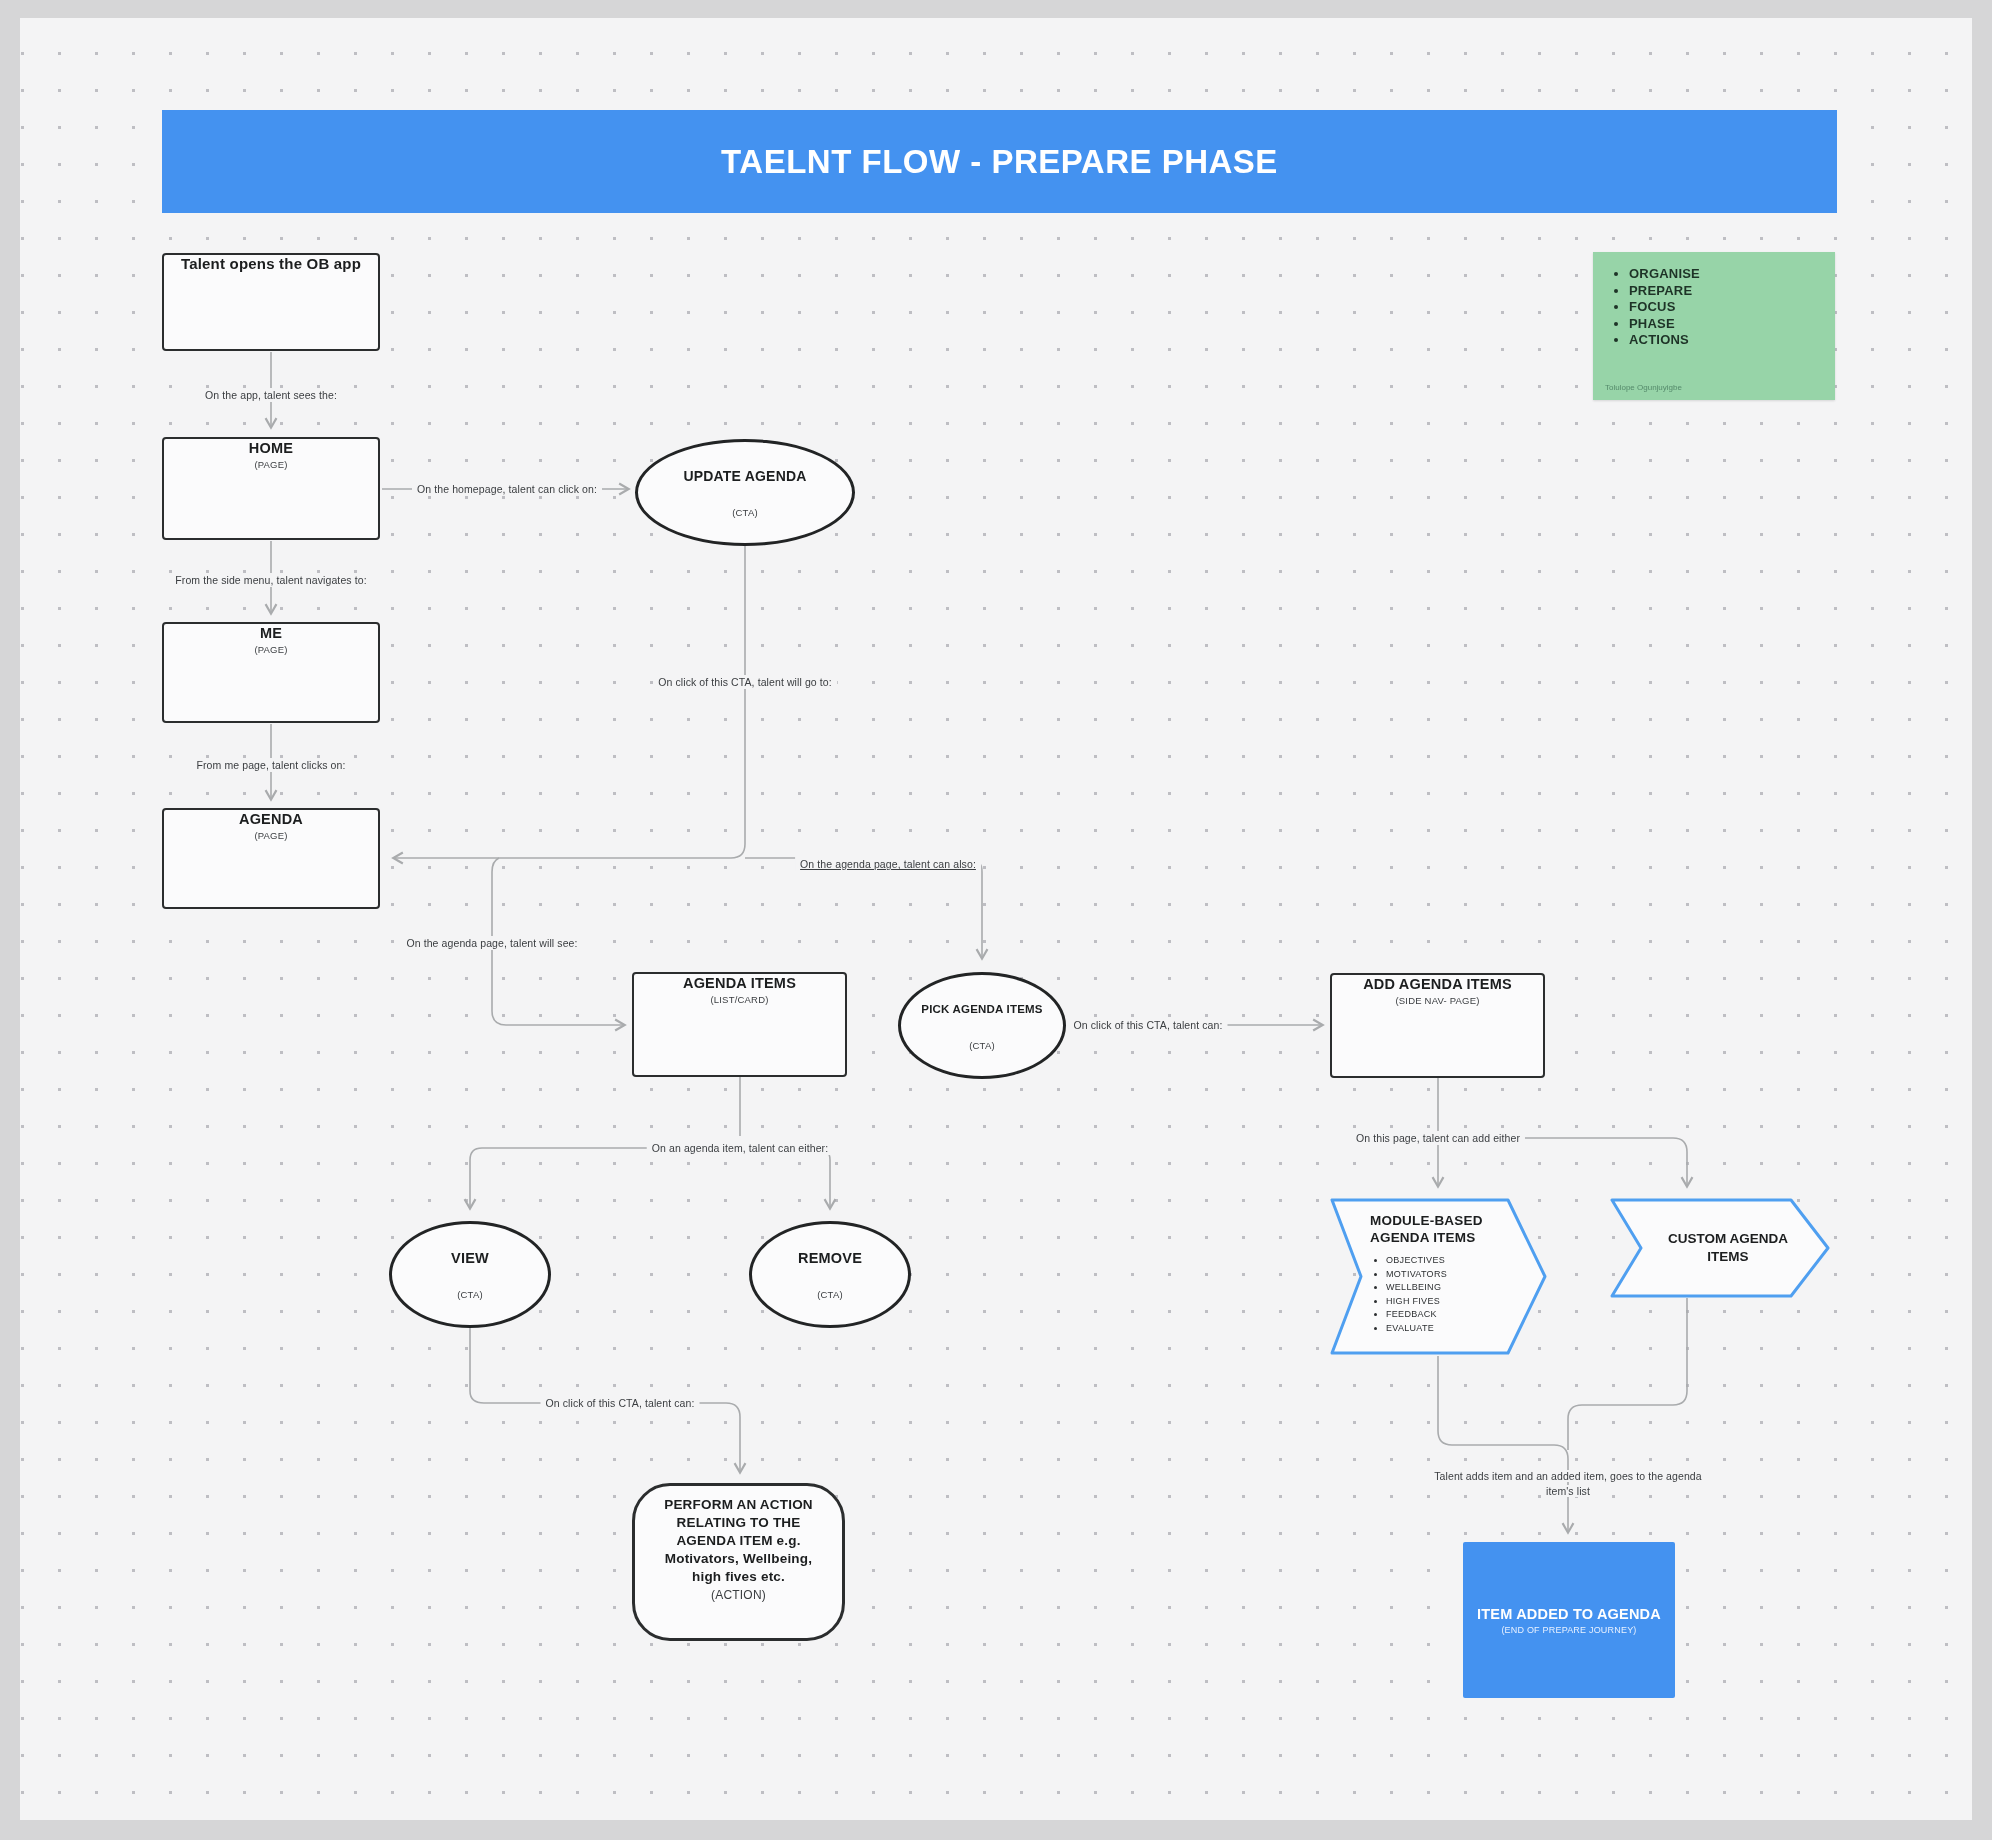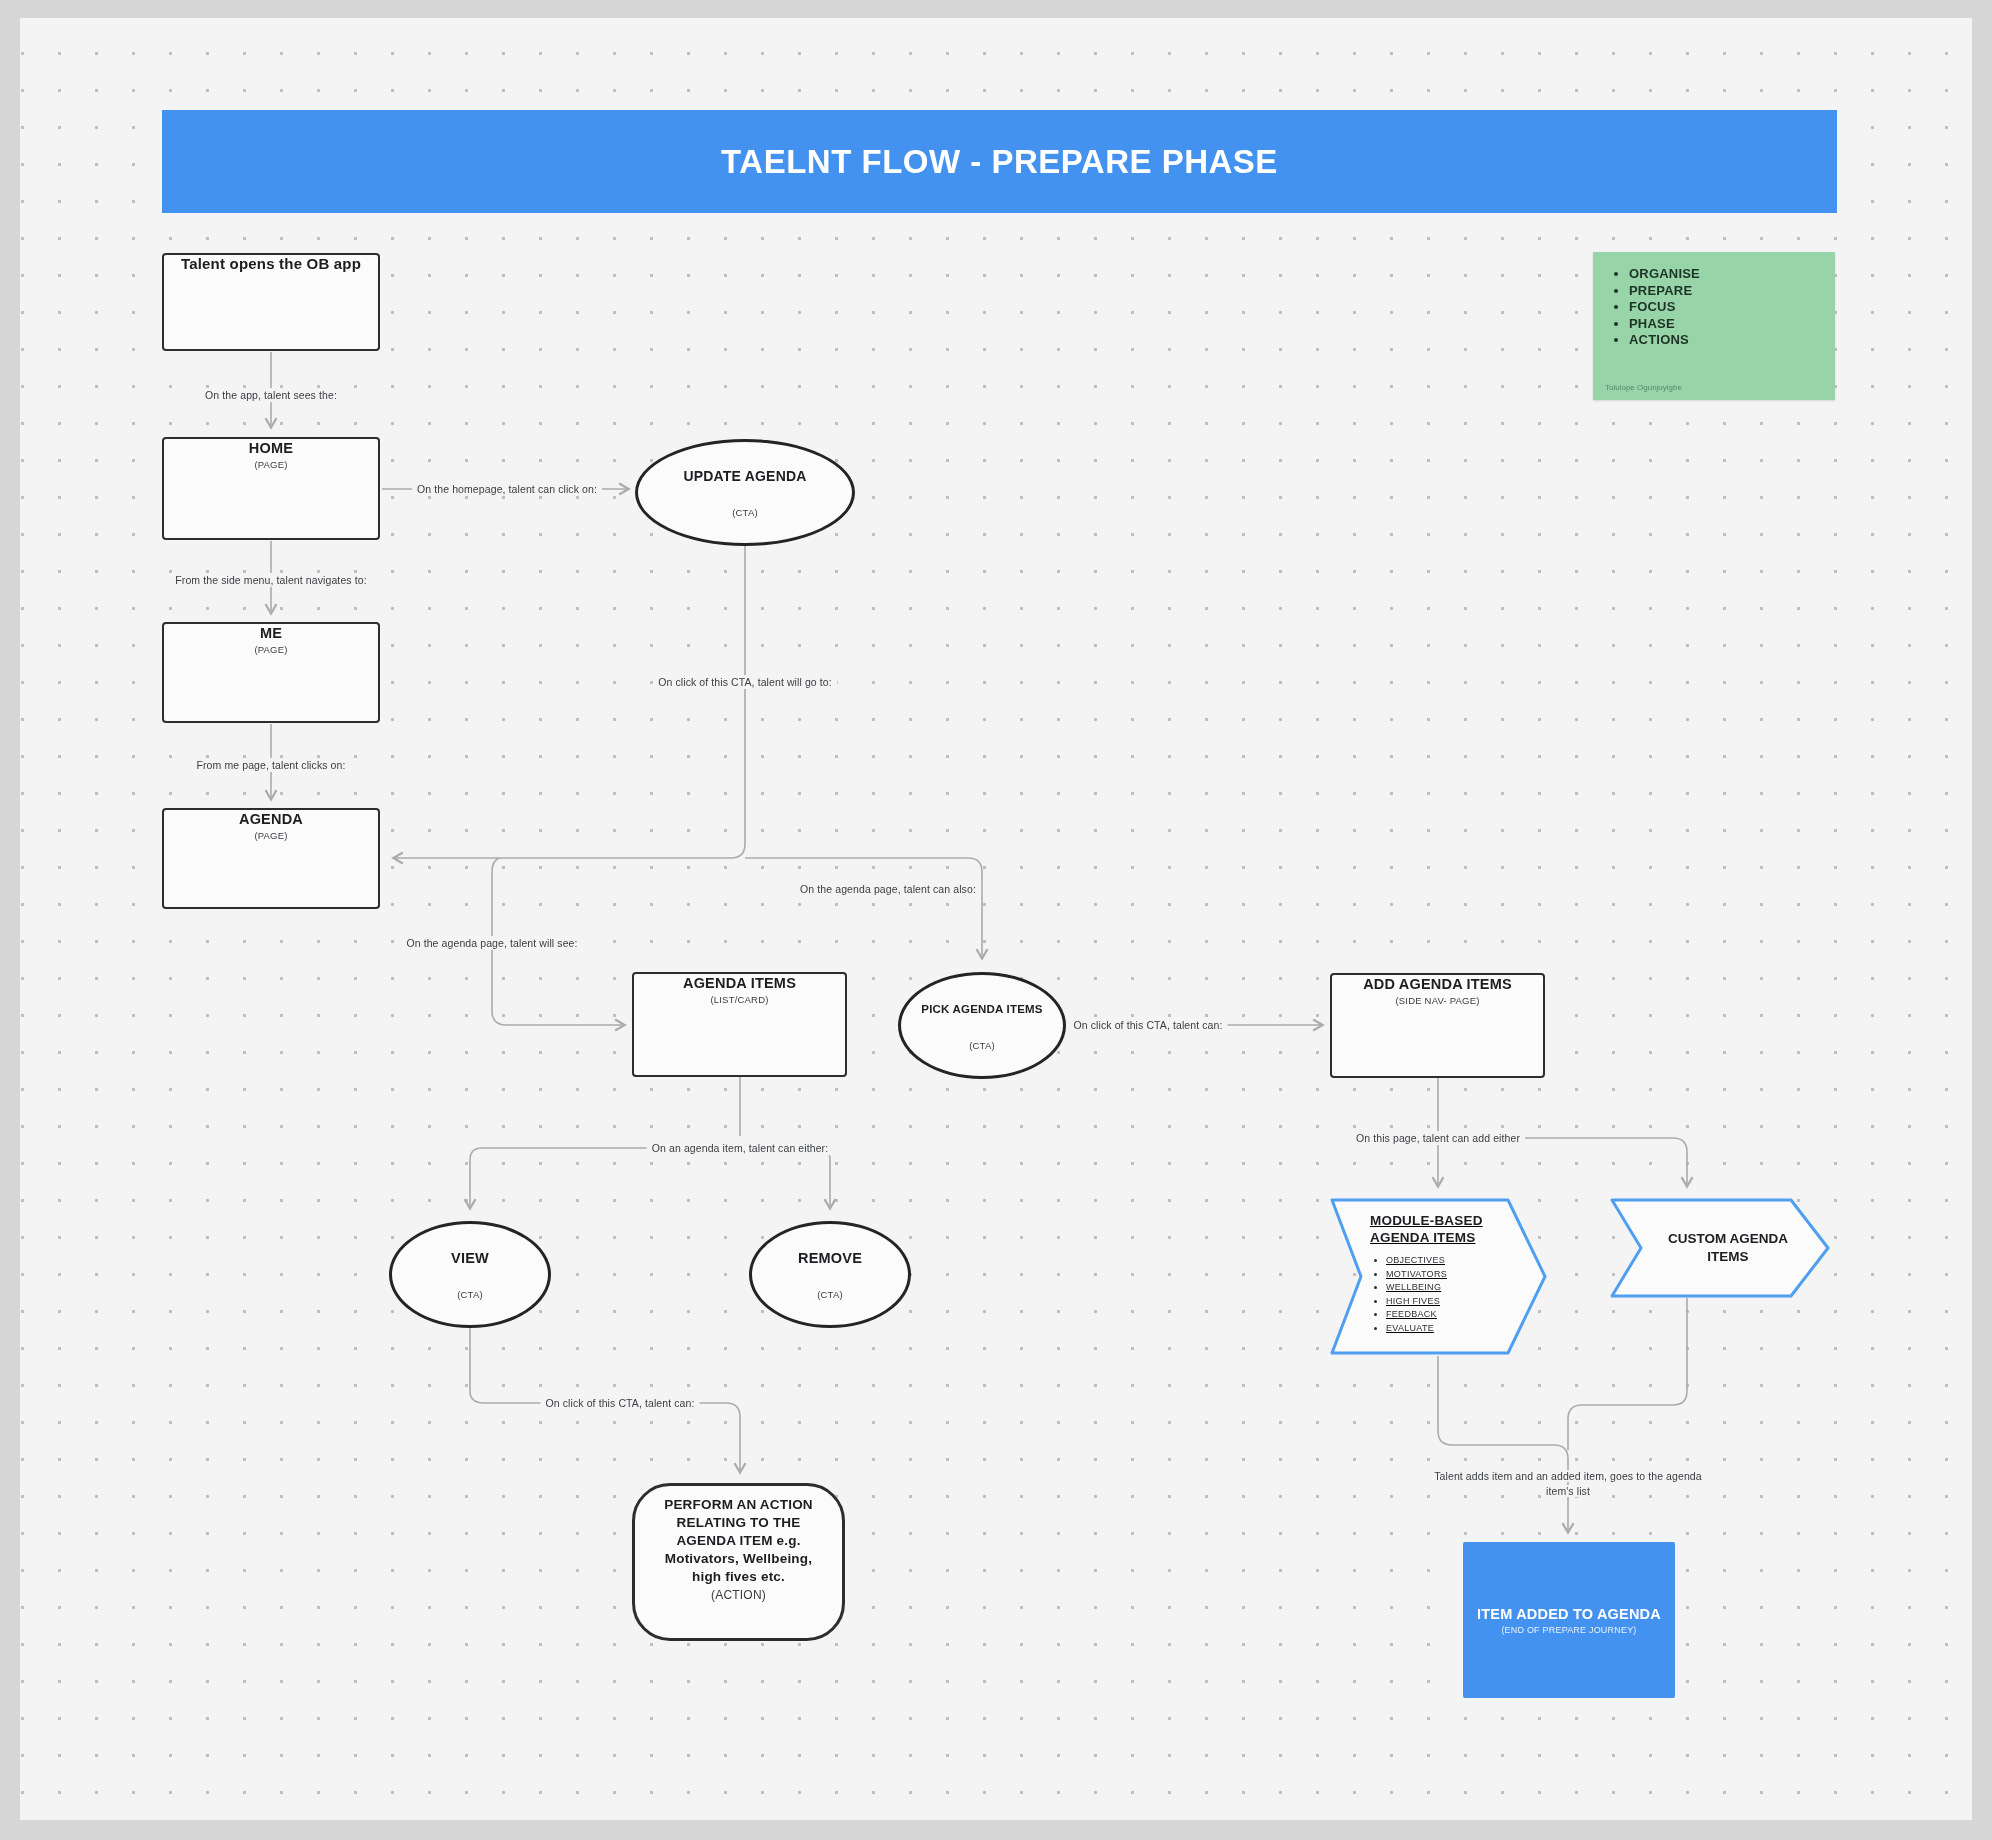--- a/index.html
+++ b/index.html
@@ -165,21 +165,21 @@
   <div class="abs ellipse" style="left:369px;top:1203px;width:162px;height:107px;">
     <span class="node-title">VIEW</span>
     <span class="node-sub">(CTA)</span>
   </div>
 
   <div class="abs ellipse" style="left:729px;top:1203px;width:162px;height:107px;">
     <span class="node-title">REMOVE</span>
     <span class="node-sub">(CTA)</span>
   </div>
 
-  <div class="chevron" style="left:1310px;top:1180px;width:217px;height:157px;text-decoration:underline;">
+  <div class="chevron" style="left:1310px;top:1180px;width:217px;height:157px;">
     <svg width="217" height="157" viewBox="0 0 217 157">
       <polygon points="2,2 178,2 215,78.5 178,155 2,155 31,78.5" fill="#fbfbfc" stroke="#4f9ff0" stroke-width="3" stroke-linejoin="round"></polygon>
     </svg>
     <div class="content module-content">
       <div class="ctitle">MODULE-BASED</div>
       <div class="ctitle">AGENDA ITEMS</div>
       <ul>
         <li>OBJECTIVES</li>
         <li>MOTIVATORS</li>
         <li>WELLBEING</li>
@@ -207,21 +207,21 @@
   <div class="abs endbox" style="left:1443px;top:1524px;width:212px;height:156px;">
     <span class="node-title">ITEM ADDED TO AGENDA</span>
     <span class="node-sub">(END OF PREPARE JOURNEY)</span>
   </div>
 
   <div class="elabel" style="left:251px;top:377px;">On the app, talent sees the:</div>
   <div class="elabel" style="left:487px;top:471px;">On the homepage, talent can click on:</div>
   <div class="elabel" style="left:251px;top:562px;">From the side menu, talent navigates to:</div>
   <div class="elabel" style="left:251px;top:747px;">From me page, talent clicks on:</div>
   <div class="elabel" style="left:725px;top:664px;">On click of this CTA, talent will go to:</div>
-  <div class="elabel" style="left:868px;top:871px;">On the agenda page, talent can also:</div>
+  <div class="elabel" style="left:868px;top:846px;text-decoration:underline;">On the agenda page, talent can also:</div>
   <div class="elabel" style="left:472px;top:925px;">On the agenda page, talent will see:</div>
   <div class="elabel" style="left:720px;top:1130px;">On an agenda item, talent can either:</div>
   <div class="elabel" style="left:1128px;top:1007px;">On click of this CTA, talent can:</div>
   <div class="elabel" style="left:1418px;top:1120px;">On this page, talent can add either</div>
   <div class="elabel" style="left:600px;top:1385px;">On click of this CTA, talent can:</div>
   <div class="elabel two-line" style="left:1548px;top:1466px;">
     <span>Talent adds item and an added item, goes to the agenda</span><br>
     <span>item's list</span>
   </div>
 

